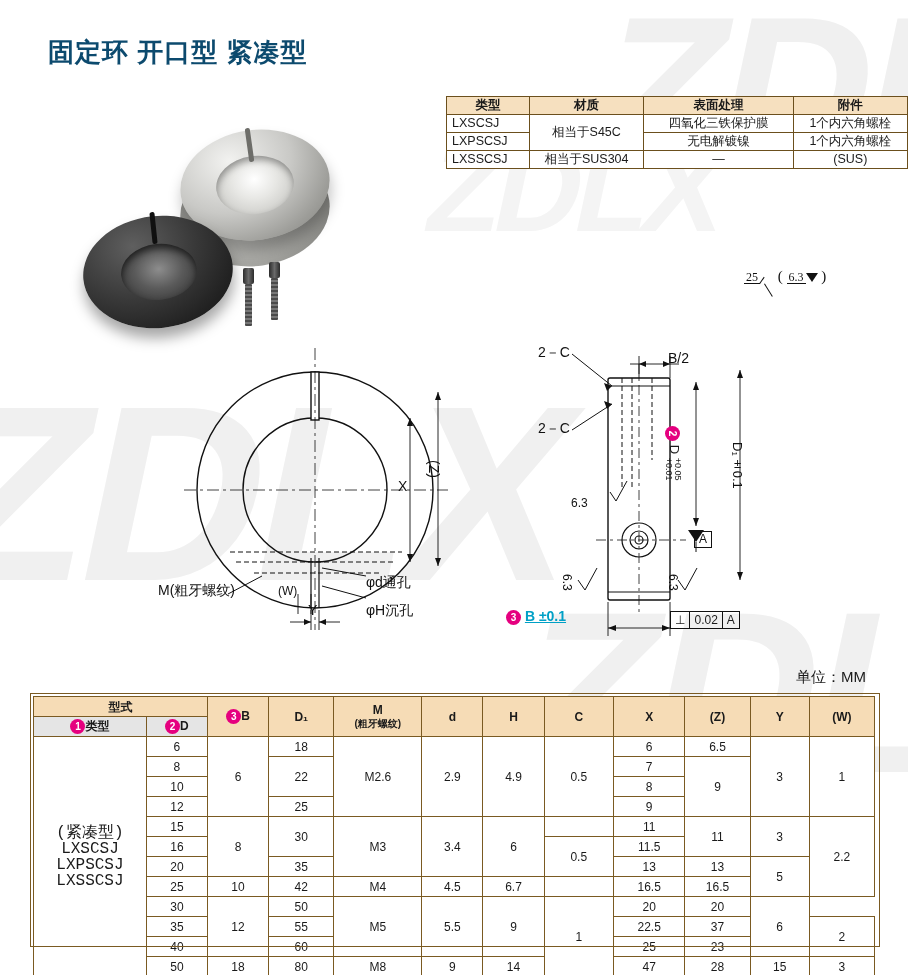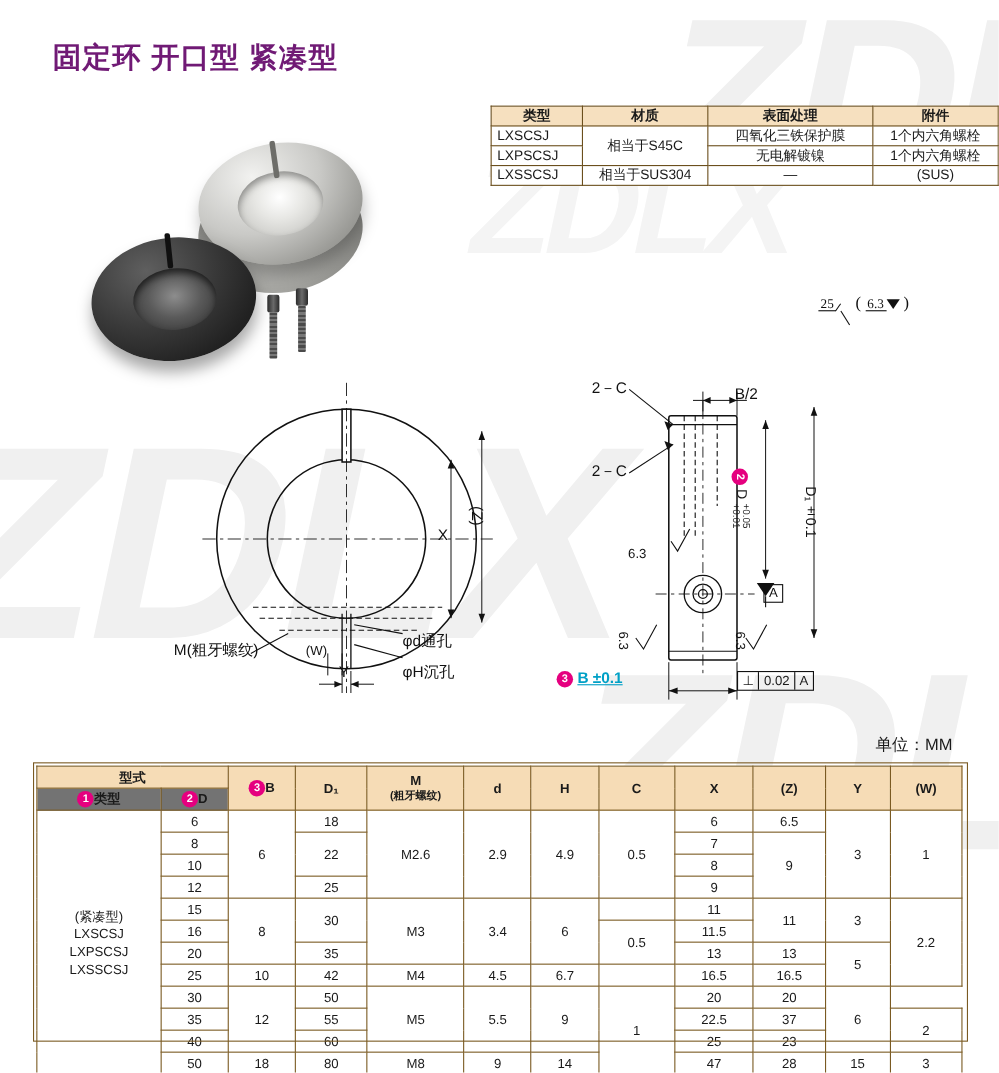--- a/index.html
+++ b/index.html
@@ -24,21 +24,21 @@
     transform:skewX(-12deg);
   }
   .wm1{font-size:210px;top:-30px;left:600px;}
   .wm2{font-size:250px;top:350px;left:-60px;}
   .wm3{font-size:230px;top:560px;left:520px;}
   .wm4{font-size:120px;top:120px;left:430px;color:#f4f4f4;}
 
   
   .title{
     position:absolute;left:48px;top:35px;
-    font-size:26px;font-weight:bold;color:#701a75;
+    font-size:26px;font-weight:bold;color:#0c4a6e;
     letter-spacing:1px;
   }
 
   
   .mat-table{
     position:absolute;left:446px;top:96px;
     border-collapse:collapse;
     font-size:12.5px;
   }
   .mat-table td,.mat-table th{
@@ -152,22 +152,22 @@
   .spec-wrap{position:absolute;left:33px;top:696px;}
   table.spec{
     border-collapse:collapse;font-size:12px;width:842px;
     background:#fff;
   }
   table.spec th,table.spec td{
     border:1px solid #7a5a22;text-align:center;line-height:14px;padding:0;
     height:19px;
   }
   table.spec thead th{background:#f6dcb6;font-weight:bold;}
-  table.spec thead th.sub{background:#737373;}
-  table.spec td.typecell{font-size:12px;line-height:16px;}
+  table.spec thead th.sub{background:#e5e5e5;}
+  table.spec td.typecell{font-size:16px;line-height:16px;font-family:Liberation Mono, monospace;}
   .tiny{font-size:10px;}
   .outer-border{
     position:absolute;left:30px;top:693px;width:848px;height:252px;
     border:1px solid #7a5a22;pointer-events:none;
   }
 </style>
 </head>
 <body>
 
 <div class="watermark">

